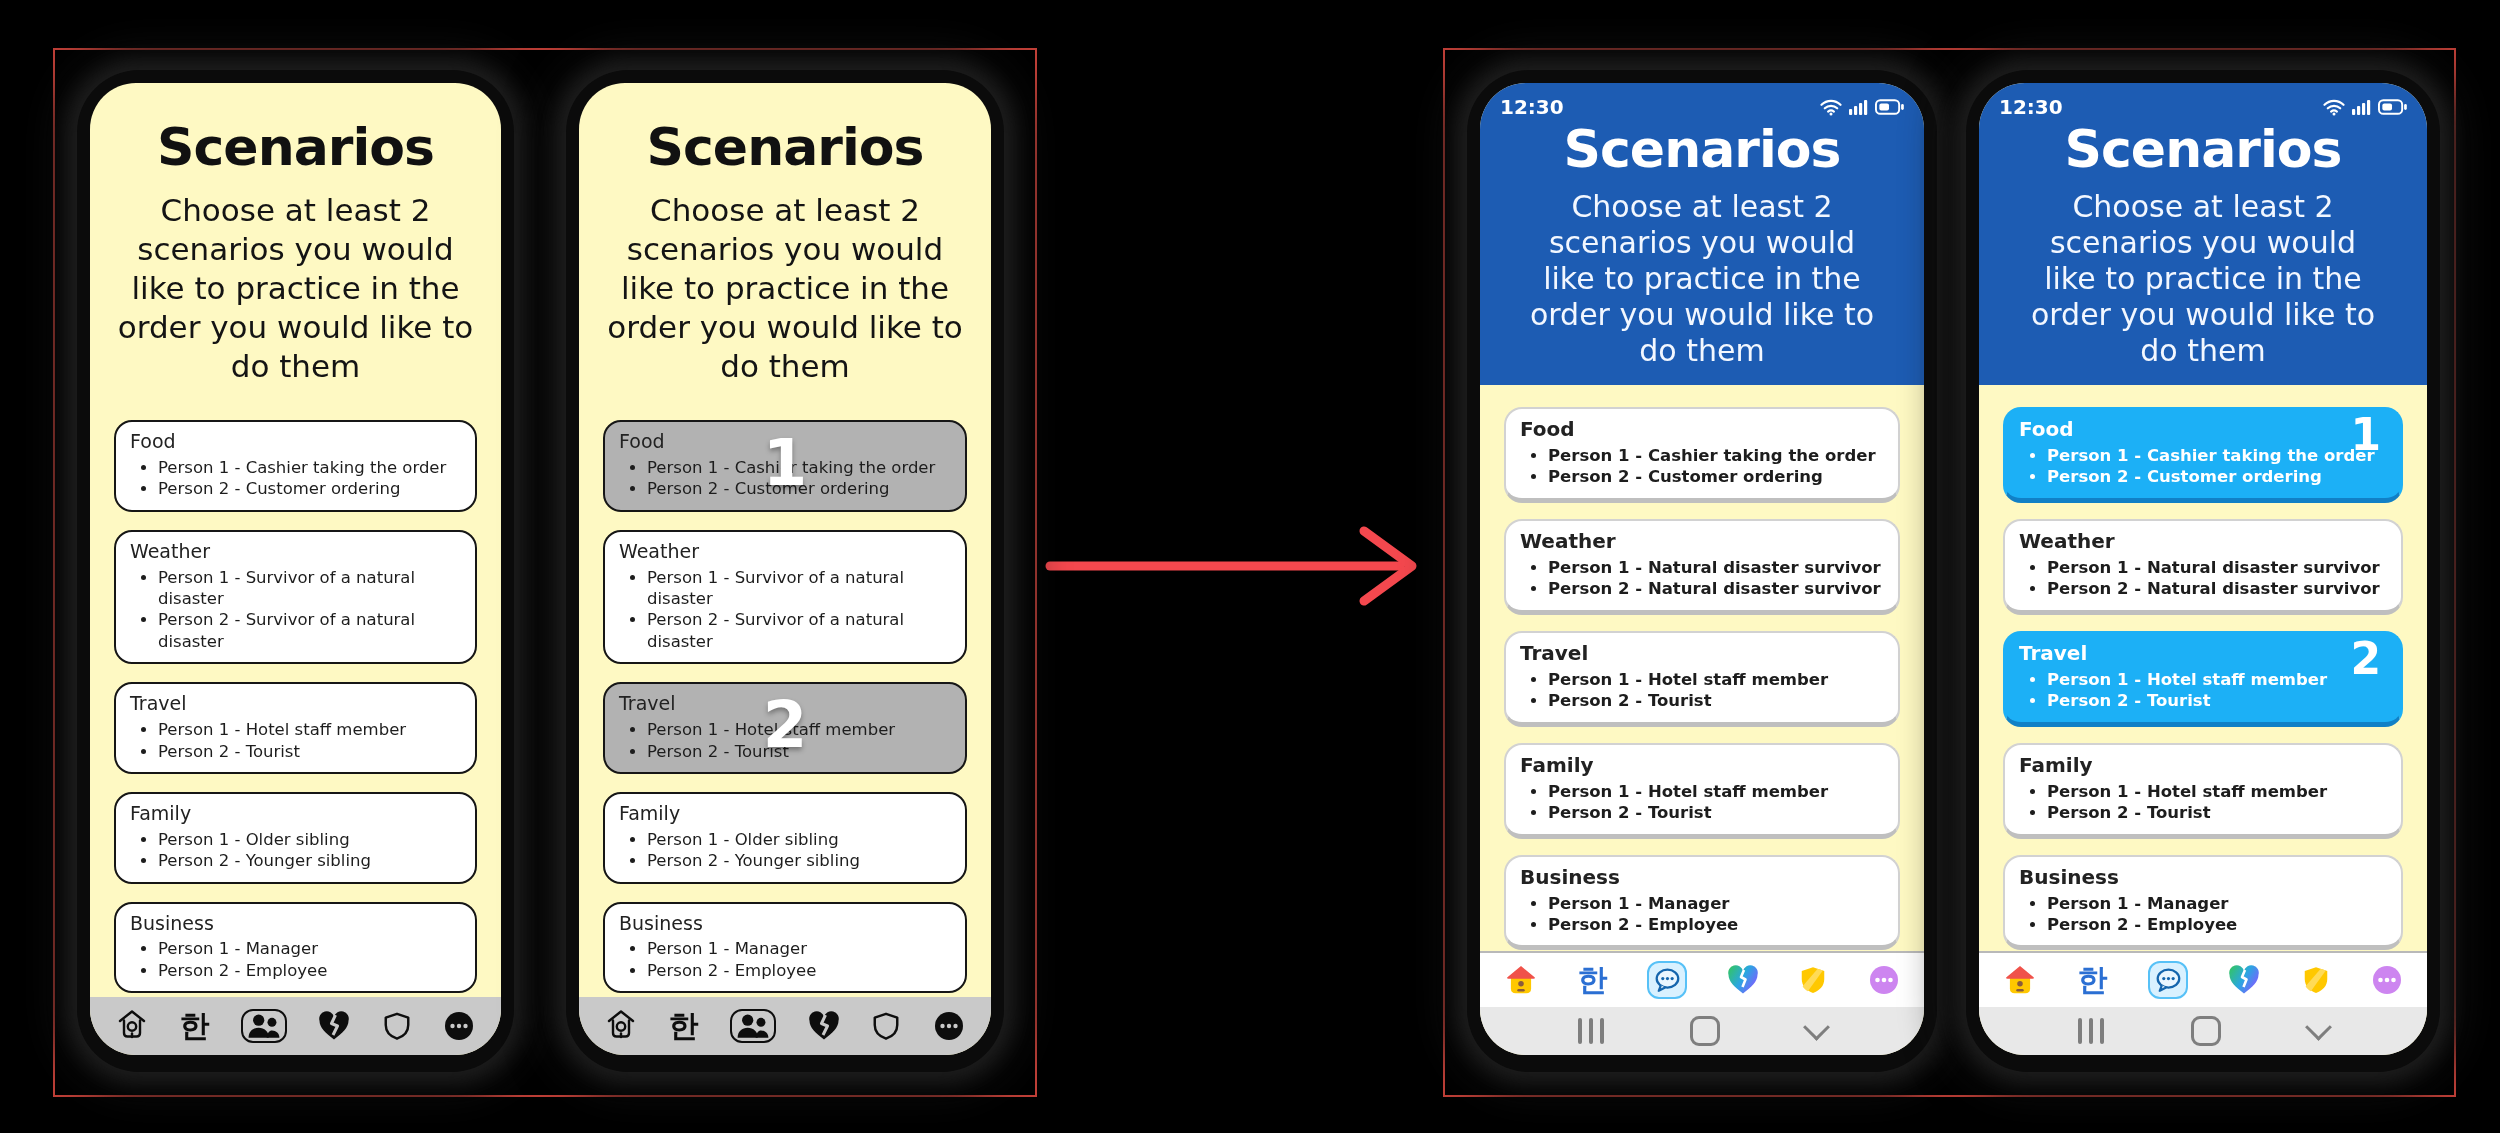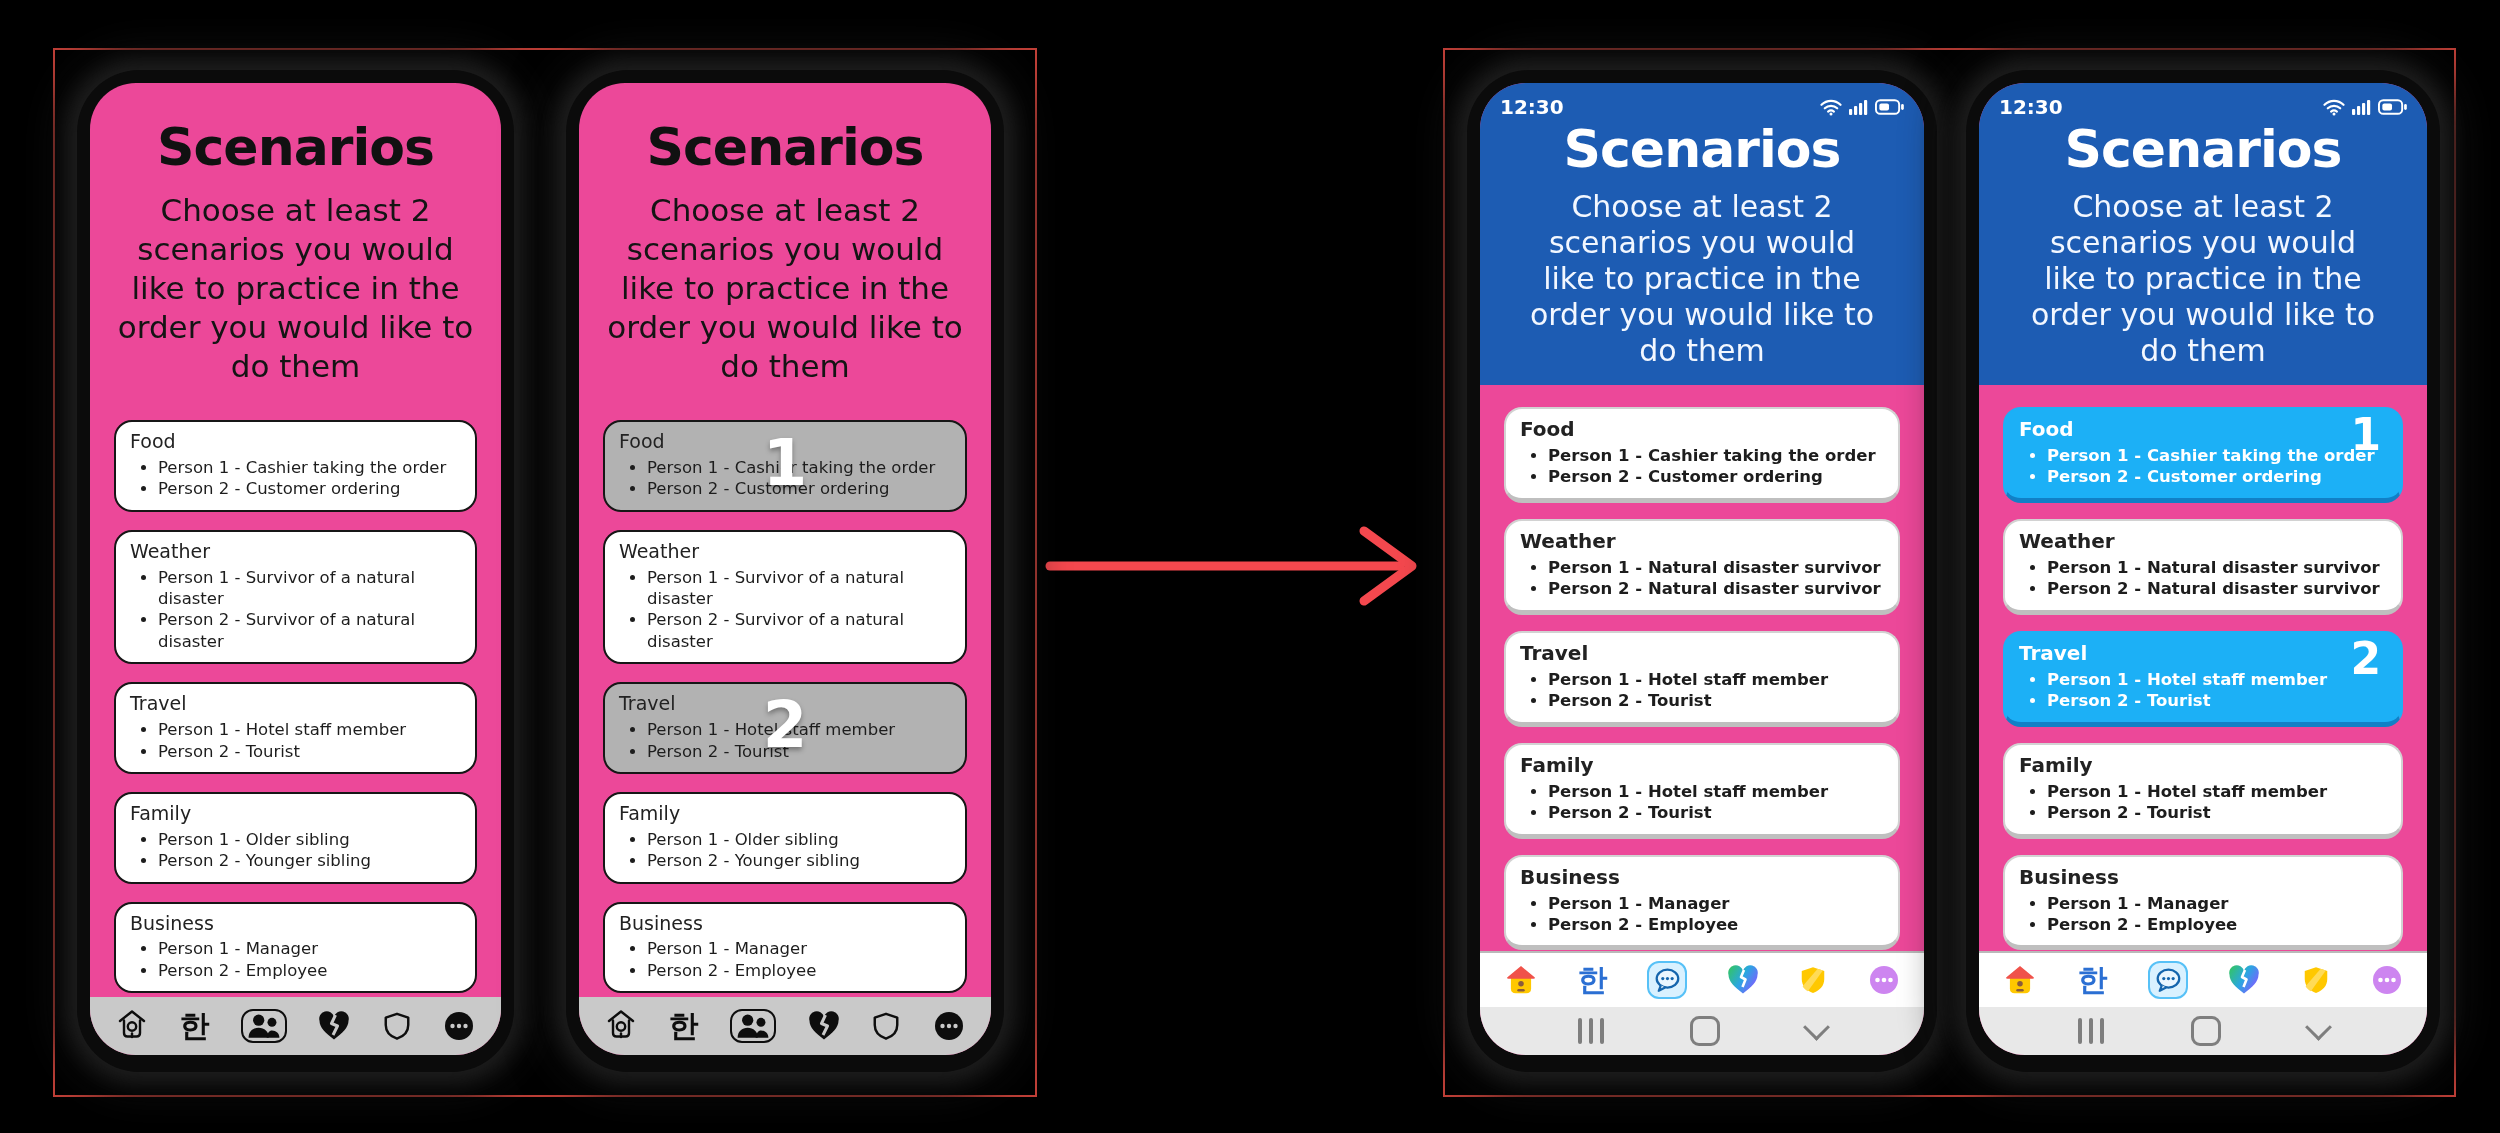--- a/index.html
+++ b/index.html
@@ -8,21 +8,21 @@
   .frame-box{position:absolute;border:2px solid #c24038;background:transparent;}
   #frame-left{left:53px;top:48px;width:980px;height:1045px;}
   #frame-right{left:1443px;top:48px;width:1009px;height:1045px;}
 
   .arrow-wrap{position:absolute;left:1042px;top:518px;width:400px;height:96px;}
 
   
   .phone{position:absolute;top:70px;height:1002px;background:#0b0b0b;border-radius:62px;
          padding:13px 13px 17px 13px;box-sizing:border-box;
          box-shadow:0 0 18px 9px #1d1d1d,0 0 42px 20px #101010;}
-  .screen{position:relative;width:100%;height:100%;background:#ec4899;border-radius:46px;
+  .screen{position:relative;width:100%;height:100%;background:#fef9c3;border-radius:46px;
           overflow:hidden;box-sizing:border-box;}
 
   #phone-a{left:77px;width:437px;}
   #phone-b{left:566px;width:438px;}
   #phone-c{left:1467px;width:470px;}
   #phone-d{left:1966px;width:474px;}
 
   
   .big-title{font-size:52px;font-weight:800;text-align:center;letter-spacing:-1px;color:#111;}
   .subtitle{font-size:31px;line-height:1.26;font-weight:500;text-align:center;color:#141414;

